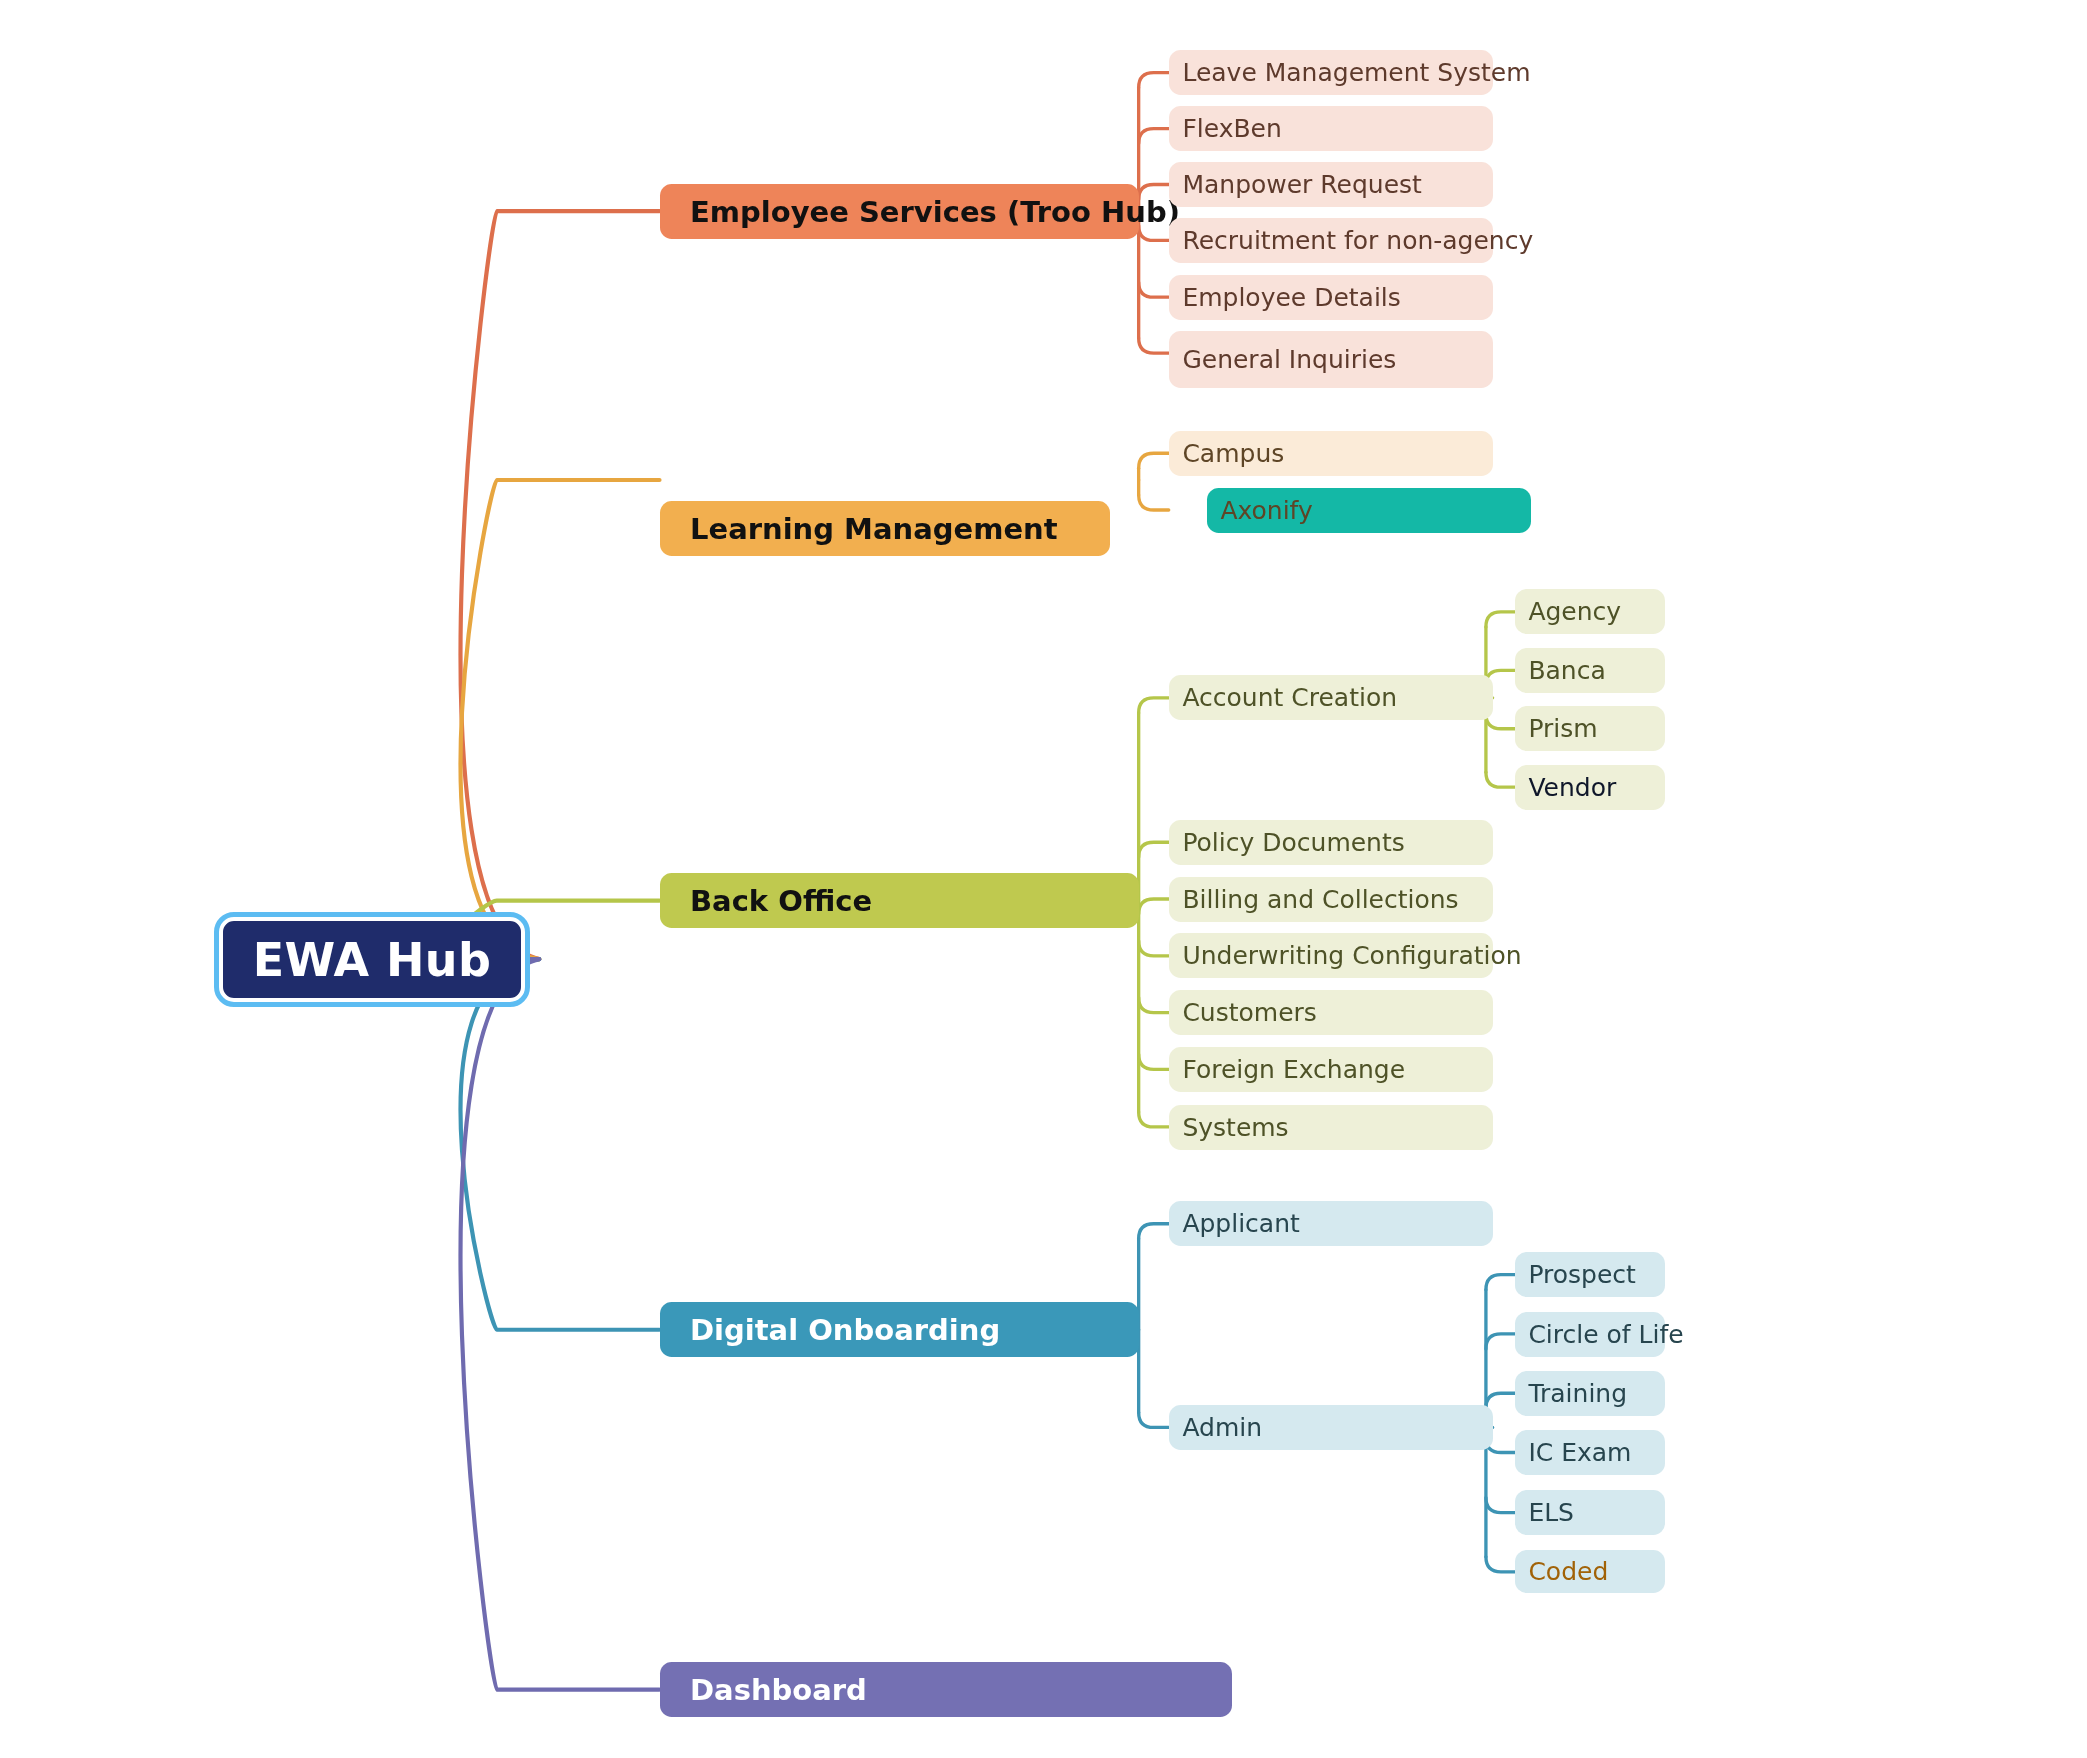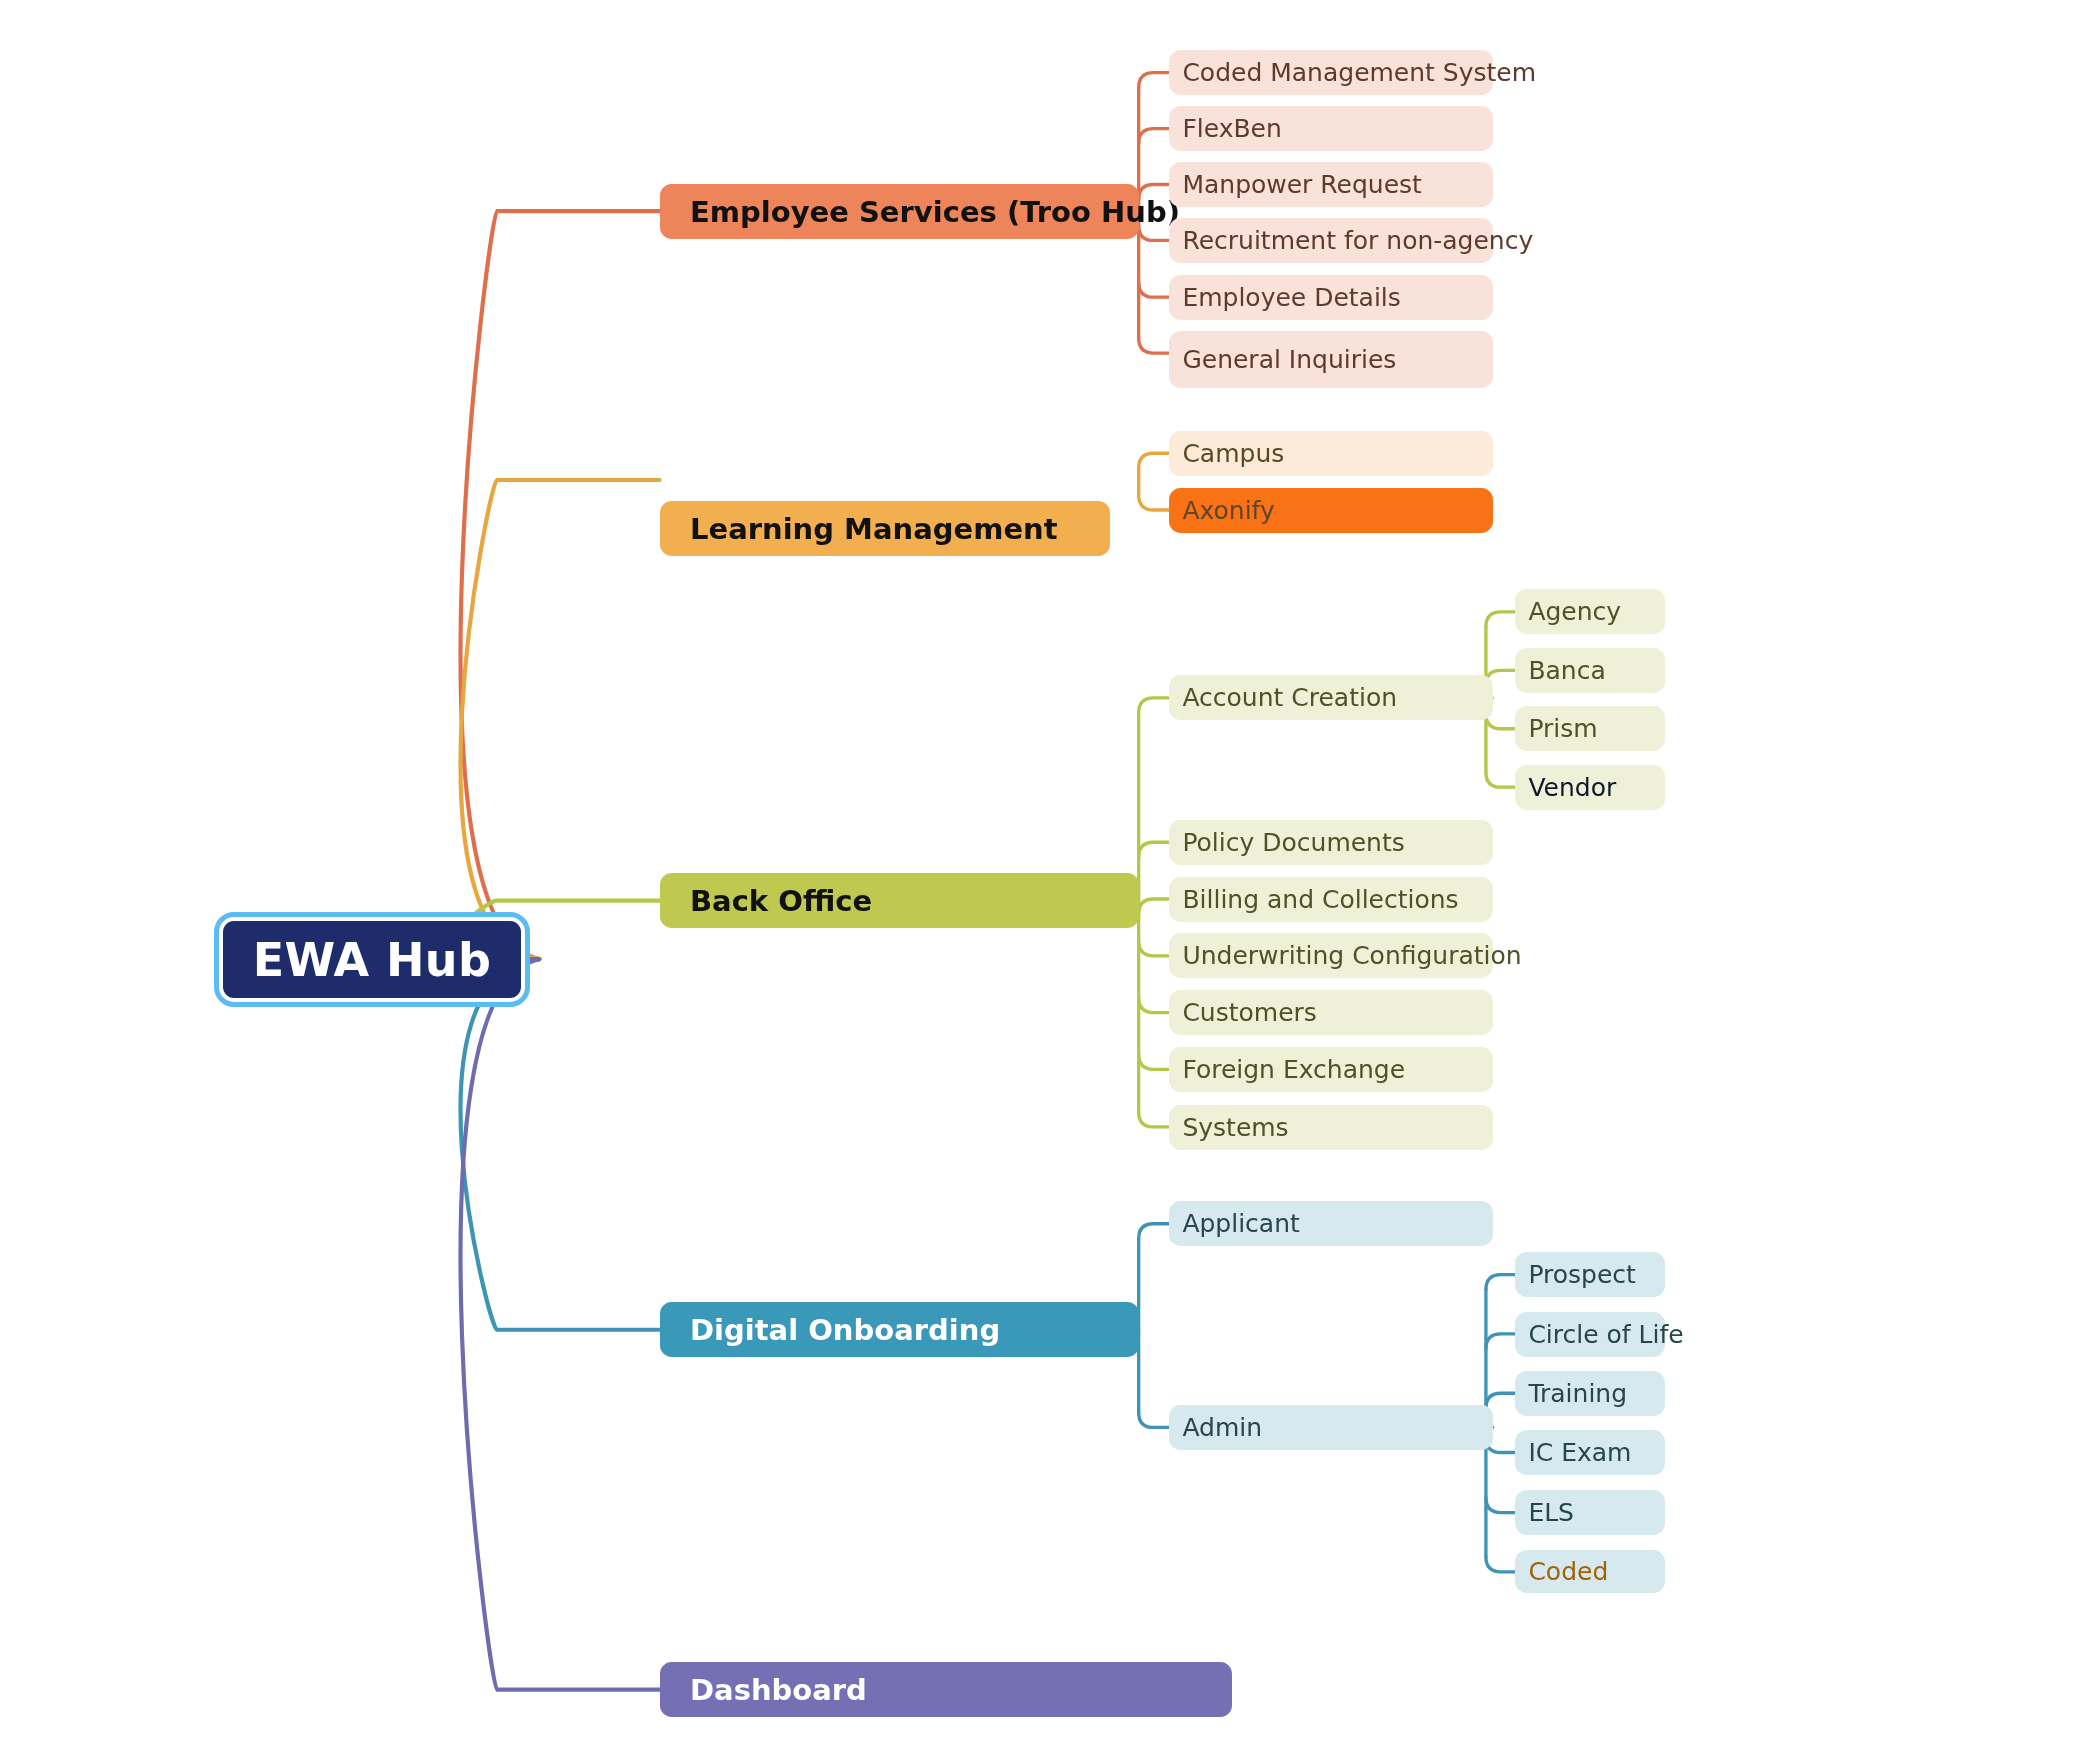--- a/index.html
+++ b/index.html
@@ -118,21 +118,21 @@
       <path d="M 628 1149 L 646 1149 C 475 1184, 587 2024, 595 2024 L 790 2024" fill="none" stroke="#6F6BAF" stroke-width="5" stroke-linecap="round" stroke-linejoin="round"></path>
     </svg>
   <div id="nodes">
       <div class="node root" style="left: 219px; top: 917px; width: 306px; height: 85px; background: rgb(31, 44, 107); color: rgb(255, 255, 255); outline-color: rgb(92, 188, 242);">
         <span>EWA Hub</span>
       </div>
       <div class="node branch dark-text" style="left: 660px; top: 184px; width: 479px; height: 55px; background: rgb(238, 132, 89); color: rgb(17, 17, 17);">
         <span>Employee Services (Troo Hub)</span>
       </div>
       <div class="node leaf" style="left: 1169px; top: 50px; width: 324px; height: 45px; background: rgb(249, 226, 218); color: rgb(94, 58, 44);">
-        <span>Coded Management System</span>
+        <span>Leave Management System</span>
       </div>
       <div class="node leaf" style="left: 1169px; top: 106px; width: 324px; height: 45px; background: rgb(249, 226, 218); color: rgb(94, 58, 44);">
         <span>FlexBen</span>
       </div>
       <div class="node leaf" style="left: 1169px; top: 162px; width: 324px; height: 45px; background: rgb(249, 226, 218); color: rgb(94, 58, 44);">
         <span>Manpower Request</span>
       </div>
       <div class="node leaf" style="left: 1169px; top: 218px; width: 324px; height: 45px; background: rgb(249, 226, 218); color: rgb(94, 58, 44);">
         <span>Recruitment for non-agency</span>
       </div>
@@ -141,21 +141,21 @@
       </div>
       <div class="node leaf" style="left: 1169px; top: 331px; width: 324px; height: 57px; background: rgb(249, 226, 218); color: rgb(94, 58, 44);">
         <span>General Inquiries</span>
       </div>
       <div class="node branch dark-text" style="left: 660px; top: 453px; width: 450px; height: 55px; background: rgb(242, 175, 79); color: rgb(17, 17, 17); margin-top: 48px;">
         <span>Learning Management</span>
       </div>
       <div class="node leaf" style="left: 1169px; top: 431px; width: 324px; height: 45px; background: rgb(251, 235, 216); color: rgb(94, 69, 38);">
         <span>Campus</span>
       </div>
-      <div class="node leaf" style="left: 1169px; top: 488px; width: 324px; height: 45px; background: #f97316; color: rgb(94, 69, 38);">
+      <div class="node leaf" style="left: 1207px; top: 488px; width: 324px; height: 45px; background: #14b8a6; color: rgb(94, 69, 38);">
         <span>Axonify</span>
       </div>
       <div class="node branch dark-text" style="left: 660px; top: 873px; width: 479px; height: 55px; background: rgb(191, 201, 79); color: rgb(17, 17, 17);">
         <span>Back Office</span>
       </div>
       <div class="node leaf" style="left: 1169px; top: 675px; width: 324px; height: 45px; background: rgb(238, 240, 216); color: rgb(78, 82, 39);">
         <span>Account Creation</span>
       </div>
       <div class="node leaf" style="left: 1515px; top: 589px; width: 150px; height: 45px; background: rgb(238, 240, 216); color: rgb(78, 82, 39);">
         <span>Agency</span>

